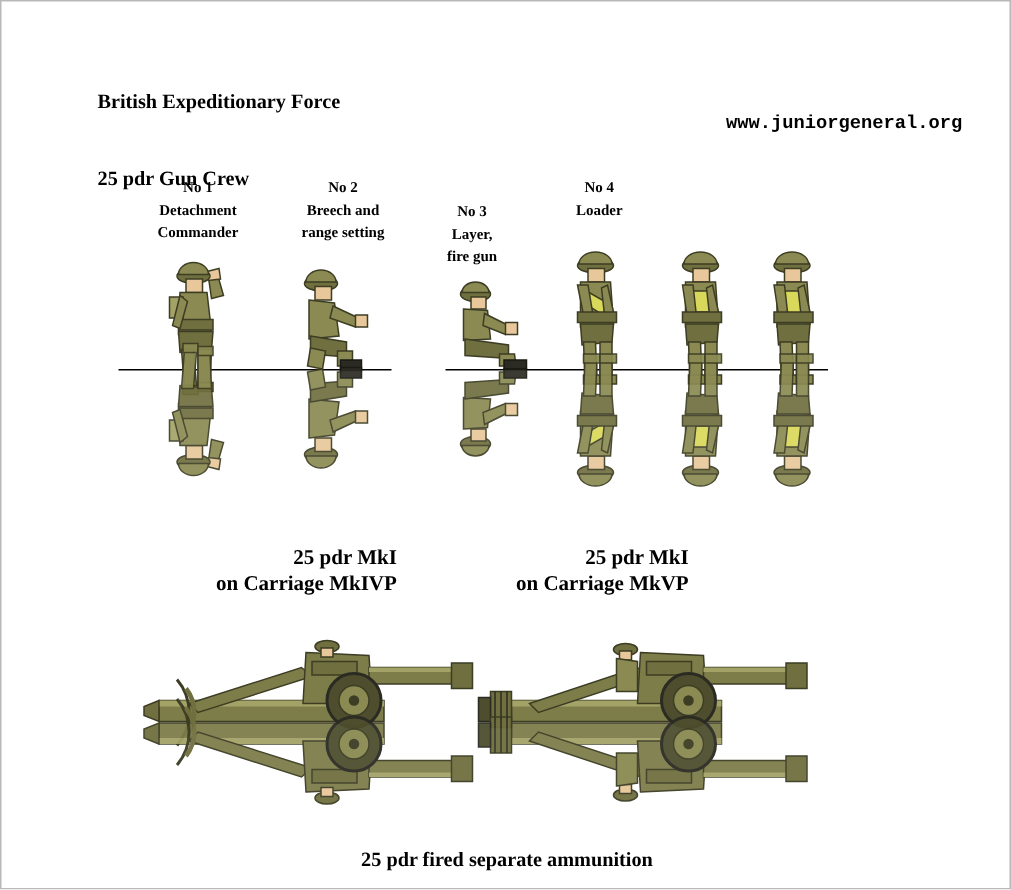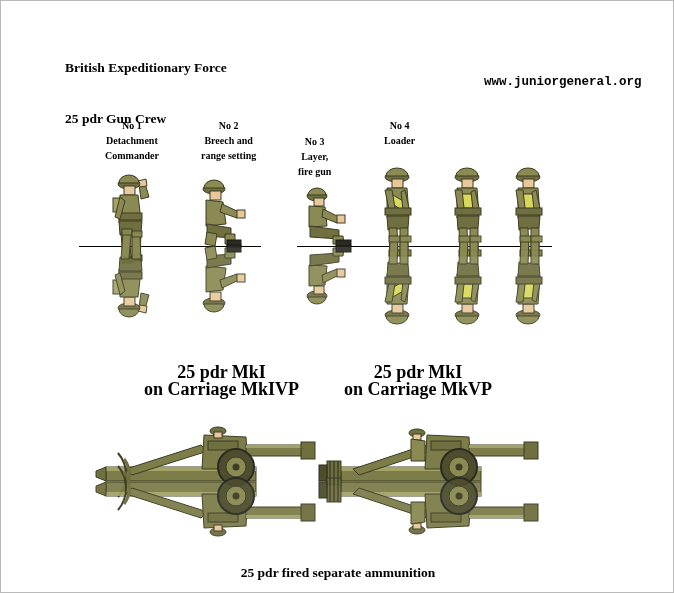--- a/index.html
+++ b/index.html
@@ -55,25 +55,25 @@
     position: absolute;
     font-size: 10px;
     font-weight: bold;
     line-height: 15px;
     white-space: pre;
     font-family: "Liberation Serif", serif;
     text-align: center;
   }
   .gun-label {
     position: absolute;
-    font-size: 18px;
+    font-size: 14px;
     font-weight: bold;
     line-height: 17px;
     white-space: pre;
-    text-align: center;
+    text-align: right;
   }
   .footer-note {
     position: absolute;
     left: 0;
     top: 564px;
     width: 674px;
     text-align: center;
     font-size: 13.5px;
     font-weight: bold;
   }

